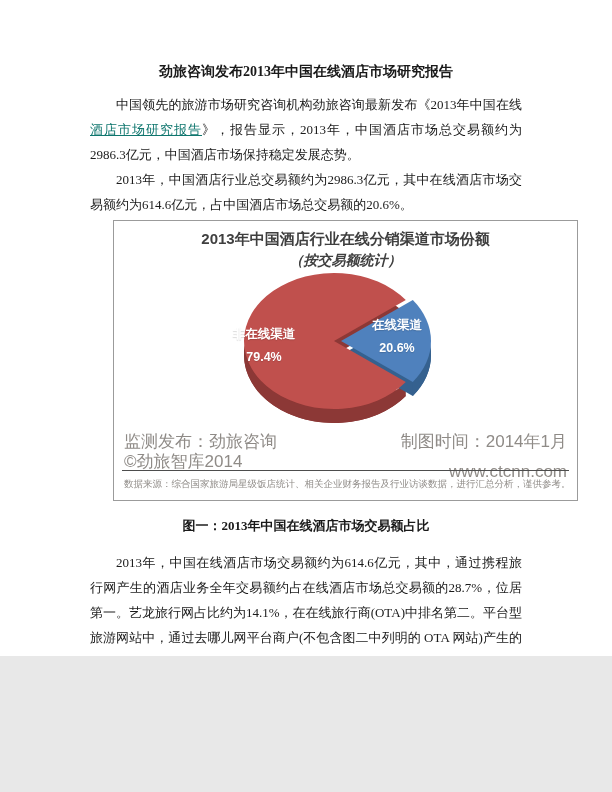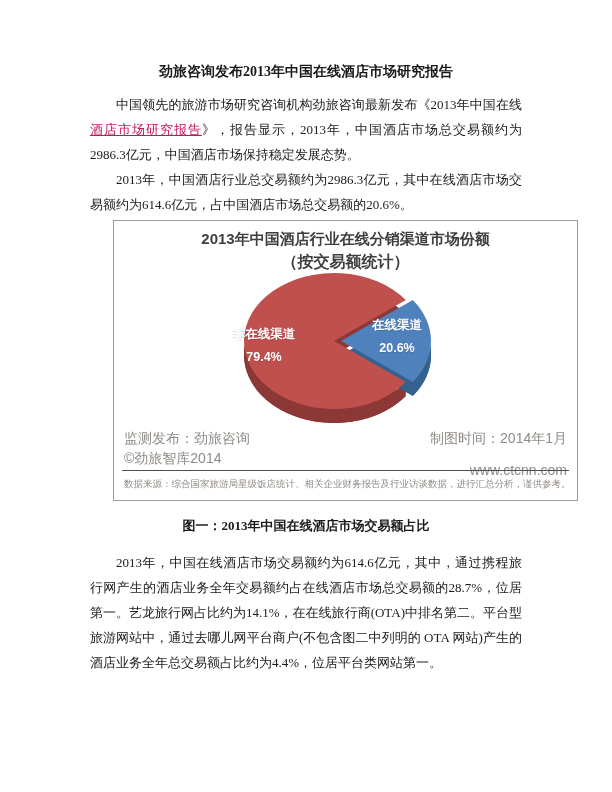--- a/index.html
+++ b/index.html
@@ -1,43 +1,43 @@
 <!DOCTYPE html>
 <html><head>
 <meta charset="utf-8">
 <style>
   html,body{margin:0;padding:0;background:#e8e8e8;}
   .page{
-    position:relative;width:612px;height:792px;margin:0 auto;background:#ffffff;
+    position:relative;width:612px;height:656px;margin:0 auto;background:#ffffff;
     font-family:"Liberation Serif","DejaVu Serif",serif;color:#1a1a1a;overflow:hidden;
   }
   .content{position:absolute;left:90px;top:60px;width:432px;}
   .doc-title{font-size:14px;font-weight:bold;text-align:center;line-height:24px;margin:0 0 8px 0;}
   .para{font-size:13px;line-height:25px;text-align:justify;text-indent:26px;margin:0;}
   .heading{font-size:13.5px;font-weight:bold;line-height:25px;text-indent:26px;margin:0;}
-  .doc-link{color:#be185d;cursor:pointer;}
+  .doc-link{color:#0f766e;cursor:pointer;}
   
   .chart-box{
     position:relative;width:436px;height:279px;border:1px solid #9b9b9b;
     margin:3px 0 4px 23px;background:#ffffff;
     font-family:"Liberation Sans","DejaVu Sans",sans-serif;
     padding-left:27px;
   }
   .chart-title{position:absolute;left:0;right:0;top:9px;text-align:center;
     font-size:15px;font-weight:bold;color:#3f3f3f;}
   .chart-subtitle{position:absolute;left:0;right:0;top:31px;text-align:center;
-    font-size:16px;font-weight:bold;color:#3f3f3f;}
+    font-size:14px;font-weight:bold;color:#3f3f3f;font-style:italic;}
   .pie-svg{position:absolute;left:0;top:0;width:436px;height:279px;}
   .pie-label{position:absolute;width:110px;text-align:center;color:#ffffff;
     font-size:12.5px;font-weight:bold;text-shadow:0 1px 1px rgba(0,0,0,.15);}
   .lab-off-name{left:95px;top:105px;}
   .lab-off-pct{left:95px;top:129px;}
   .lab-on-name{left:228px;top:96px;}
   .lab-on-pct{left:228px;top:120px;}
-  .chart-foot{position:absolute;font-size:14px;color:#8f8b87;}
+  .chart-foot{position:absolute;font-size:17px;color:#8f8b87;}
   .foot-l1{left:10px;top:209px;}
   .foot-l2{left:10px;top:229px;}
   .foot-r1{right:10px;top:209px;}
   .foot-r2{right:10px;top:241px;text-align:left;}
   .chart-divider{position:absolute;left:8px;right:8px;top:249px;border-top:1px solid #4d4d4d;}
   .chart-source{position:absolute;left:10px;right:6px;top:257px;font-size:9.5px;color:#8f8b87;white-space:nowrap;overflow:hidden;}
   .figure-caption{font-size:13px;font-weight:bold;text-align:center;line-height:25px;margin:12px;}
 </style>
 </head>
 <body>

